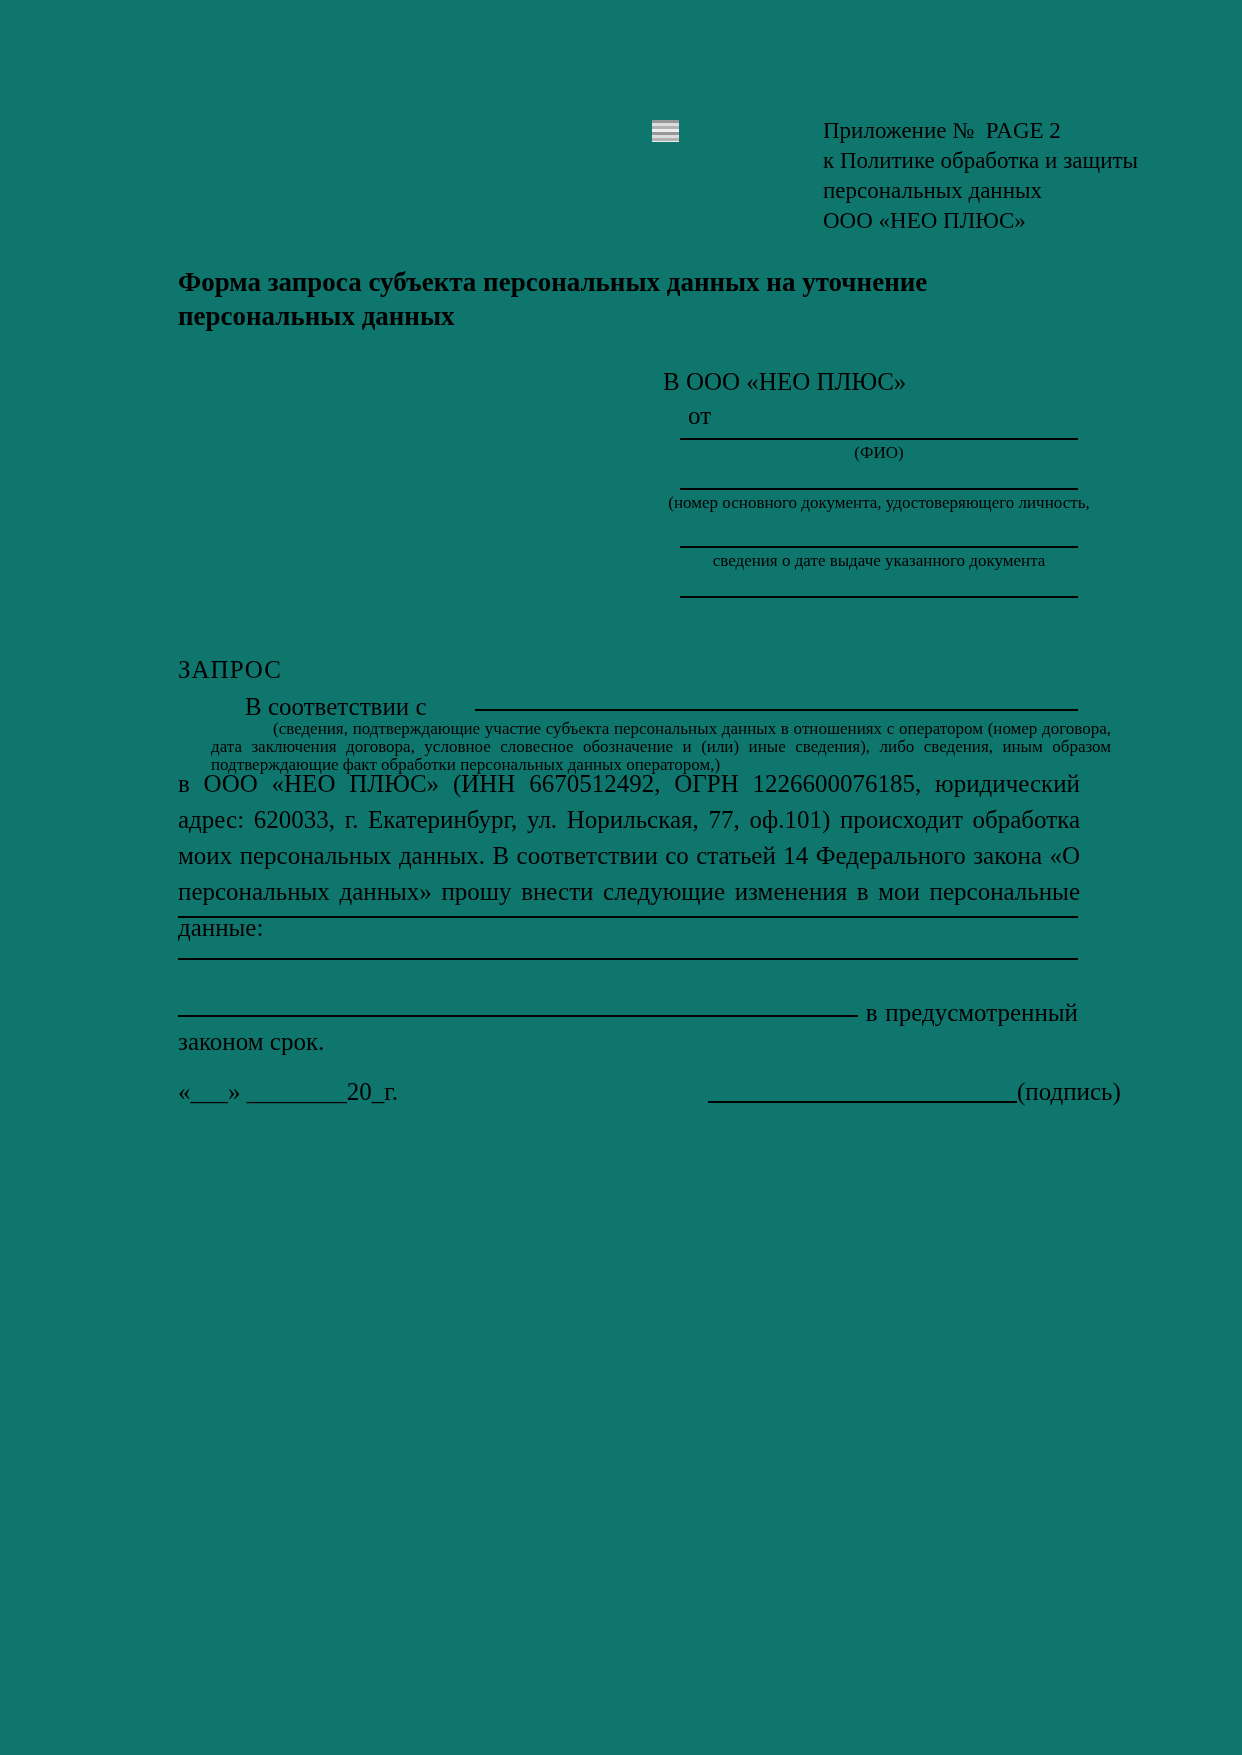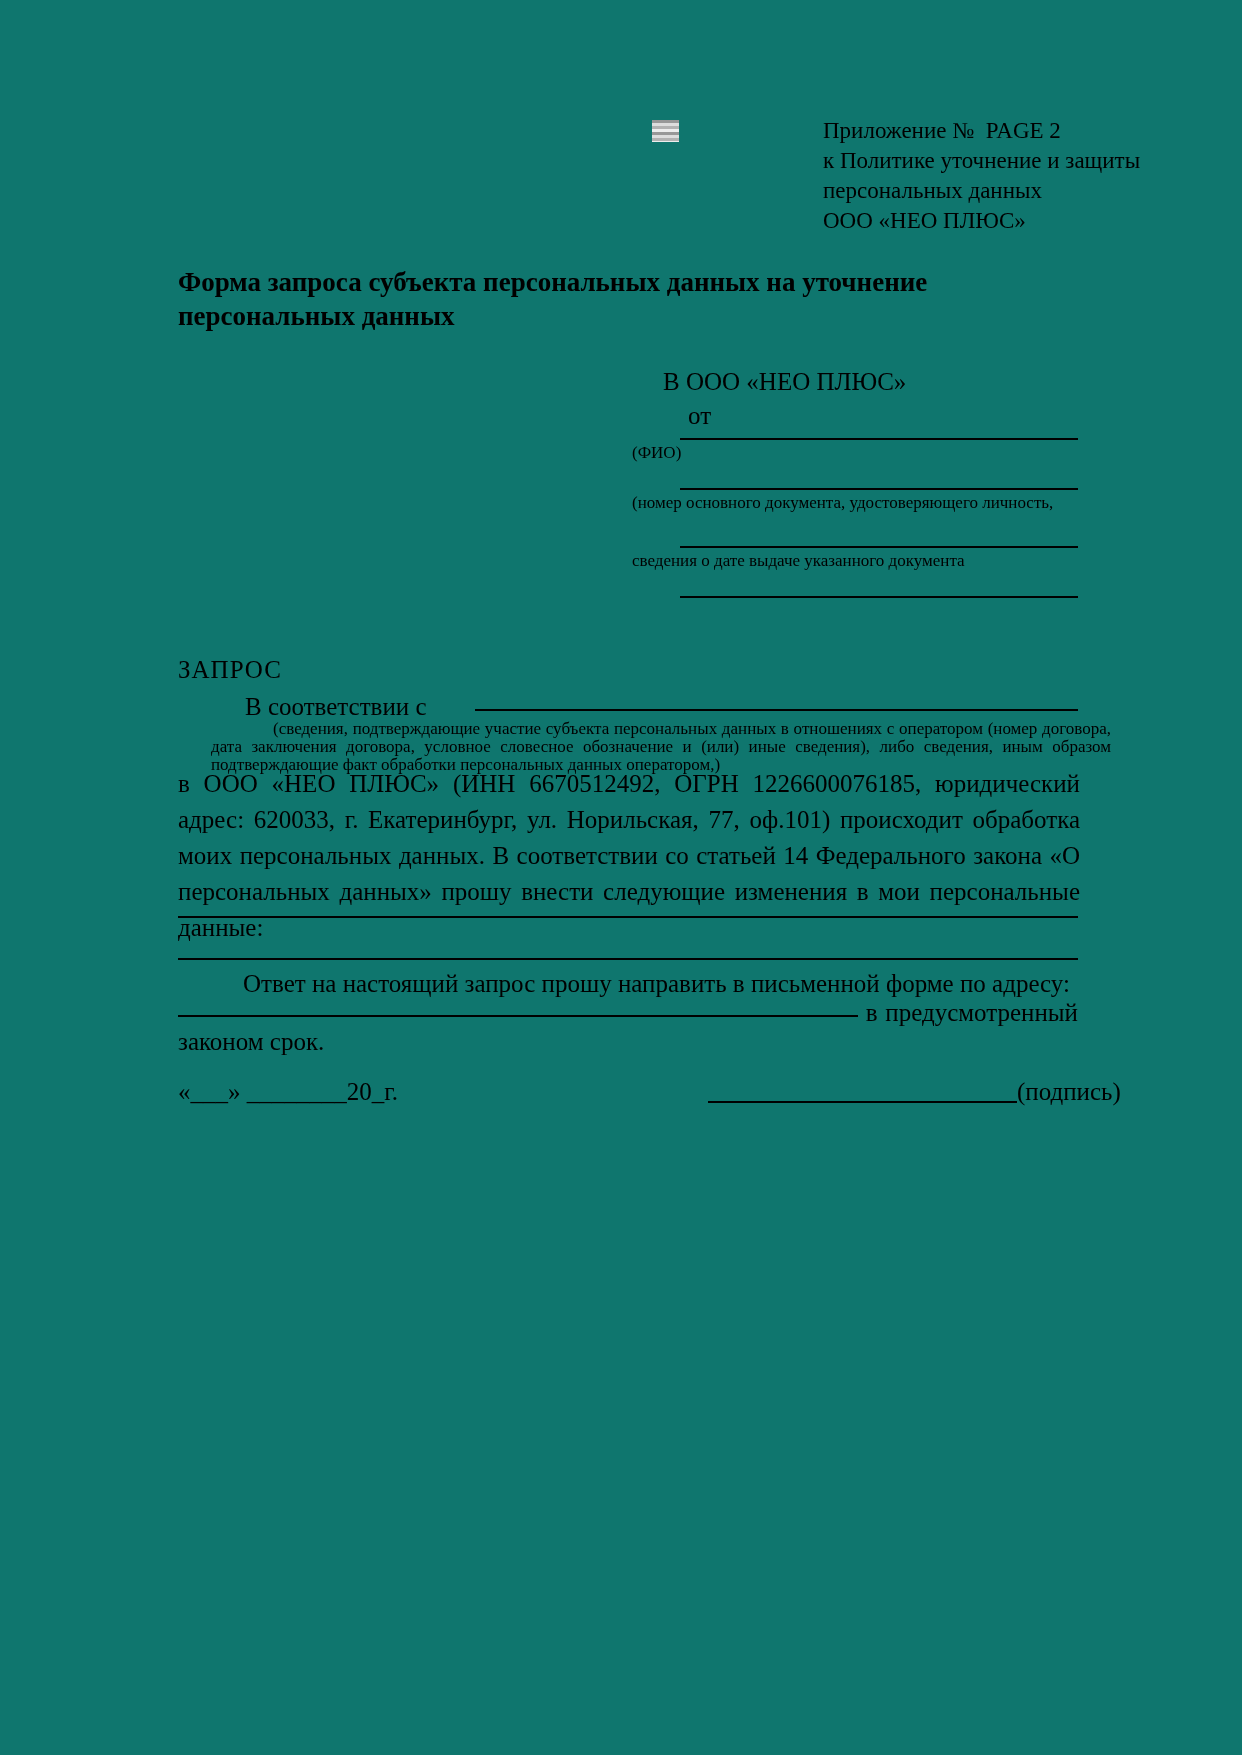--- a/index.html
+++ b/index.html
@@ -44,21 +44,21 @@
   
   .addr-to   { left: 663px; top: 368px; font-size: 25px; }
   .addr-from { left: 688px; top: 402px; font-size: 25px; }
 
   .fline {
     left: 680px; width: 398px; height: 0;
     border-top: 2px solid #000;
   }
   .fcap {
     left: 632px; width: 494px;
-    font-size: 17px; line-height: 21px;
+    text-align: center; font-size: 17px; line-height: 21px;
   }
 
   .zapros {
     left: 178px; top: 656px; width: 894px;
     text-align: left; font-size: 25px; letter-spacing: 1px;
   }
 
   .intro-row {
     left: 178px; top: 692px; width: 900px;
     display: flex; align-items: baseline;
@@ -110,21 +110,21 @@
 </style>
 </head>
 <body>
 
 <div class="page">
 
   <div class="abs artifact"></div>
 
   <div class="abs hdr">
     <div class="ws">Приложение №  PAGE 2</div>
-    <div class="ws">к Политике уточнение и защиты</div>
+    <div class="ws">к Политике обработка и защиты</div>
     <div class="ws">персональных данных</div>
     <div class="ws">ООО «НЕО ПЛЮС»</div>
   </div>
 
   <div class="abs title">
     <div>Форма запроса субъекта персональных данных на уточнение</div>
     <div>персональных данных</div>
   </div>
 
   <div class="abs addr-to">В ООО «НЕО ПЛЮС»</div>
@@ -148,21 +148,20 @@
     <span class="fill"></span>
   </div>
 
   <div class="abs fineprint">(сведения, подтверждающие участие субъекта персональных данных в отношениях с оператором (номер договора, дата заключения договора, условное словесное обозначение и (или) иные сведения), либо сведения, иным образом подтверждающие факт обработки персональных данных оператором,)</div>
 
   <div class="abs bodypara">в ООО «НЕО ПЛЮС» (ИНН 6670512492, ОГРН 1226600076185, юридический адрес: 620033, г. Екатеринбург, ул. Норильская, 77, оф.101) происходит обработка моих персональных данных. В соответствии со статьей 14 Федерального закона «О персональных данных» прошу внести следующие изменения в мои персональные данные:</div>
 
   <div class="abs blankline" style="top:916px"></div>
   <div class="abs blankline" style="top:958px"></div>
 
-  <div class="abs resp1">Ответ на настоящий запрос прошу направить в письменной форме по адресу:</div>
   <div class="abs resp2">
     <span class="fill2"></span>
     <span>в</span>
     <span>предусмотренный</span>
   </div>
   <div class="abs resp3">законом срок.</div>
 
   <div class="abs dateline ws">«___» ________20_г.</div>
   <div class="abs sigline"></div>
   <div class="abs sigcap">(подпись)</div>

